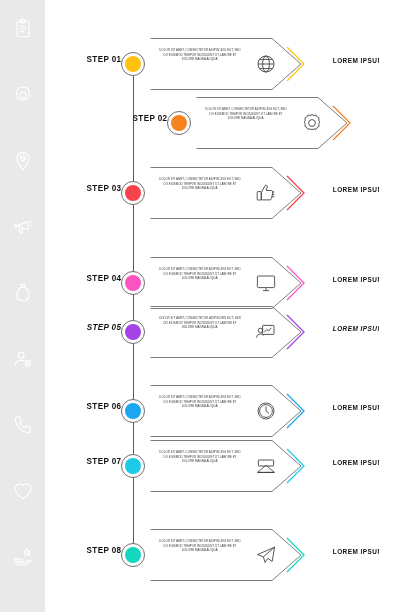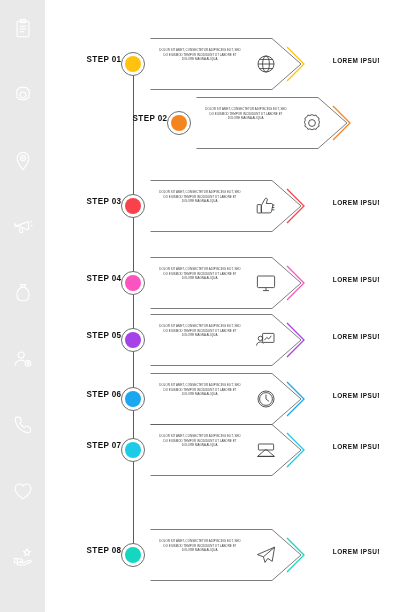--- a/index.html
+++ b/index.html
@@ -245,21 +245,21 @@
       </svg>
     </div>
     <div class="chev">
       <svg width="22" height="38" viewBox="0 0 22 38" fill="none" stroke-width="1.3" stroke="#F5841F">
         <path d="M2 2 L19 19 L2 36"></path>
       </svg>
     </div>
     <div class="right-label">LOREM IPSUM</div>
   </div>
 
-  <div class="row" style="top:175px;">
+  <div class="row" style="top:162px;">
     <div class="step-label">STEP 03</div>
     <div class="node">
       <div class="ring"></div>
       <div class="dot" style="background: rgb(248, 65, 74);"></div>
     </div>
     <div class="banner">
       <svg width="157" height="58" viewBox="0 0 157 58" fill="none" stroke="#5a5a5a" stroke-width="0.8">
         <path d="M0.5 3.5 H122 L151 29 L122 54.5 H0.5"></path>
       </svg>
     </div>
@@ -301,21 +301,21 @@
       </svg>
     </div>
     <div class="chev">
       <svg width="22" height="38" viewBox="0 0 22 38" fill="none" stroke-width="1.3" stroke="#FB53C0">
         <path d="M2 2 L19 19 L2 36"></path>
       </svg>
     </div>
     <div class="right-label">LOREM IPSUM</div>
   </div>
 
-  <div class="row" style="top:309px;">
+  <div class="row" style="top:301px;font-style:italic;">
     <div class="step-label">STEP 05</div>
     <div class="node">
       <div class="ring"></div>
       <div class="dot" style="background: rgb(167, 66, 232);"></div>
     </div>
     <div class="banner">
       <svg width="157" height="58" viewBox="0 0 157 58" fill="none" stroke="#5a5a5a" stroke-width="0.8">
         <path d="M0.5 3.5 H122 L151 29 L122 54.5 H0.5"></path>
       </svg>
     </div>
@@ -329,21 +329,21 @@
       </svg>
     </div>
     <div class="chev">
       <svg width="22" height="38" viewBox="0 0 22 38" fill="none" stroke-width="1.3" stroke="#A742E8">
         <path d="M2 2 L19 19 L2 36"></path>
       </svg>
     </div>
     <div class="right-label">LOREM IPSUM</div>
   </div>
 
-  <div class="row" style="top:368px;">
+  <div class="row" style="top:380px;">
     <div class="step-label">STEP 06</div>
     <div class="node">
       <div class="ring"></div>
       <div class="dot" style="background: rgb(27, 166, 240);"></div>
     </div>
     <div class="banner">
       <svg width="157" height="58" viewBox="0 0 157 58" fill="none" stroke="#5a5a5a" stroke-width="0.8">
         <path d="M0.5 3.5 H122 L151 29 L122 54.5 H0.5"></path>
       </svg>
     </div>
@@ -356,21 +356,21 @@
       </svg>
     </div>
     <div class="chev">
       <svg width="22" height="38" viewBox="0 0 22 38" fill="none" stroke-width="1.3" stroke="#1BA6F0">
         <path d="M2 2 L19 19 L2 36"></path>
       </svg>
     </div>
     <div class="right-label">LOREM IPSUM</div>
   </div>
 
-  <div class="row" style="top:419px;">
+  <div class="row" style="top:435px;">
     <div class="step-label">STEP 07</div>
     <div class="node">
       <div class="ring"></div>
       <div class="dot" style="background: rgb(28, 203, 232);"></div>
     </div>
     <div class="banner">
       <svg width="157" height="58" viewBox="0 0 157 58" fill="none" stroke="#5a5a5a" stroke-width="0.8">
         <path d="M0.5 3.5 H122 L151 29 L122 54.5 H0.5"></path>
       </svg>
     </div>

